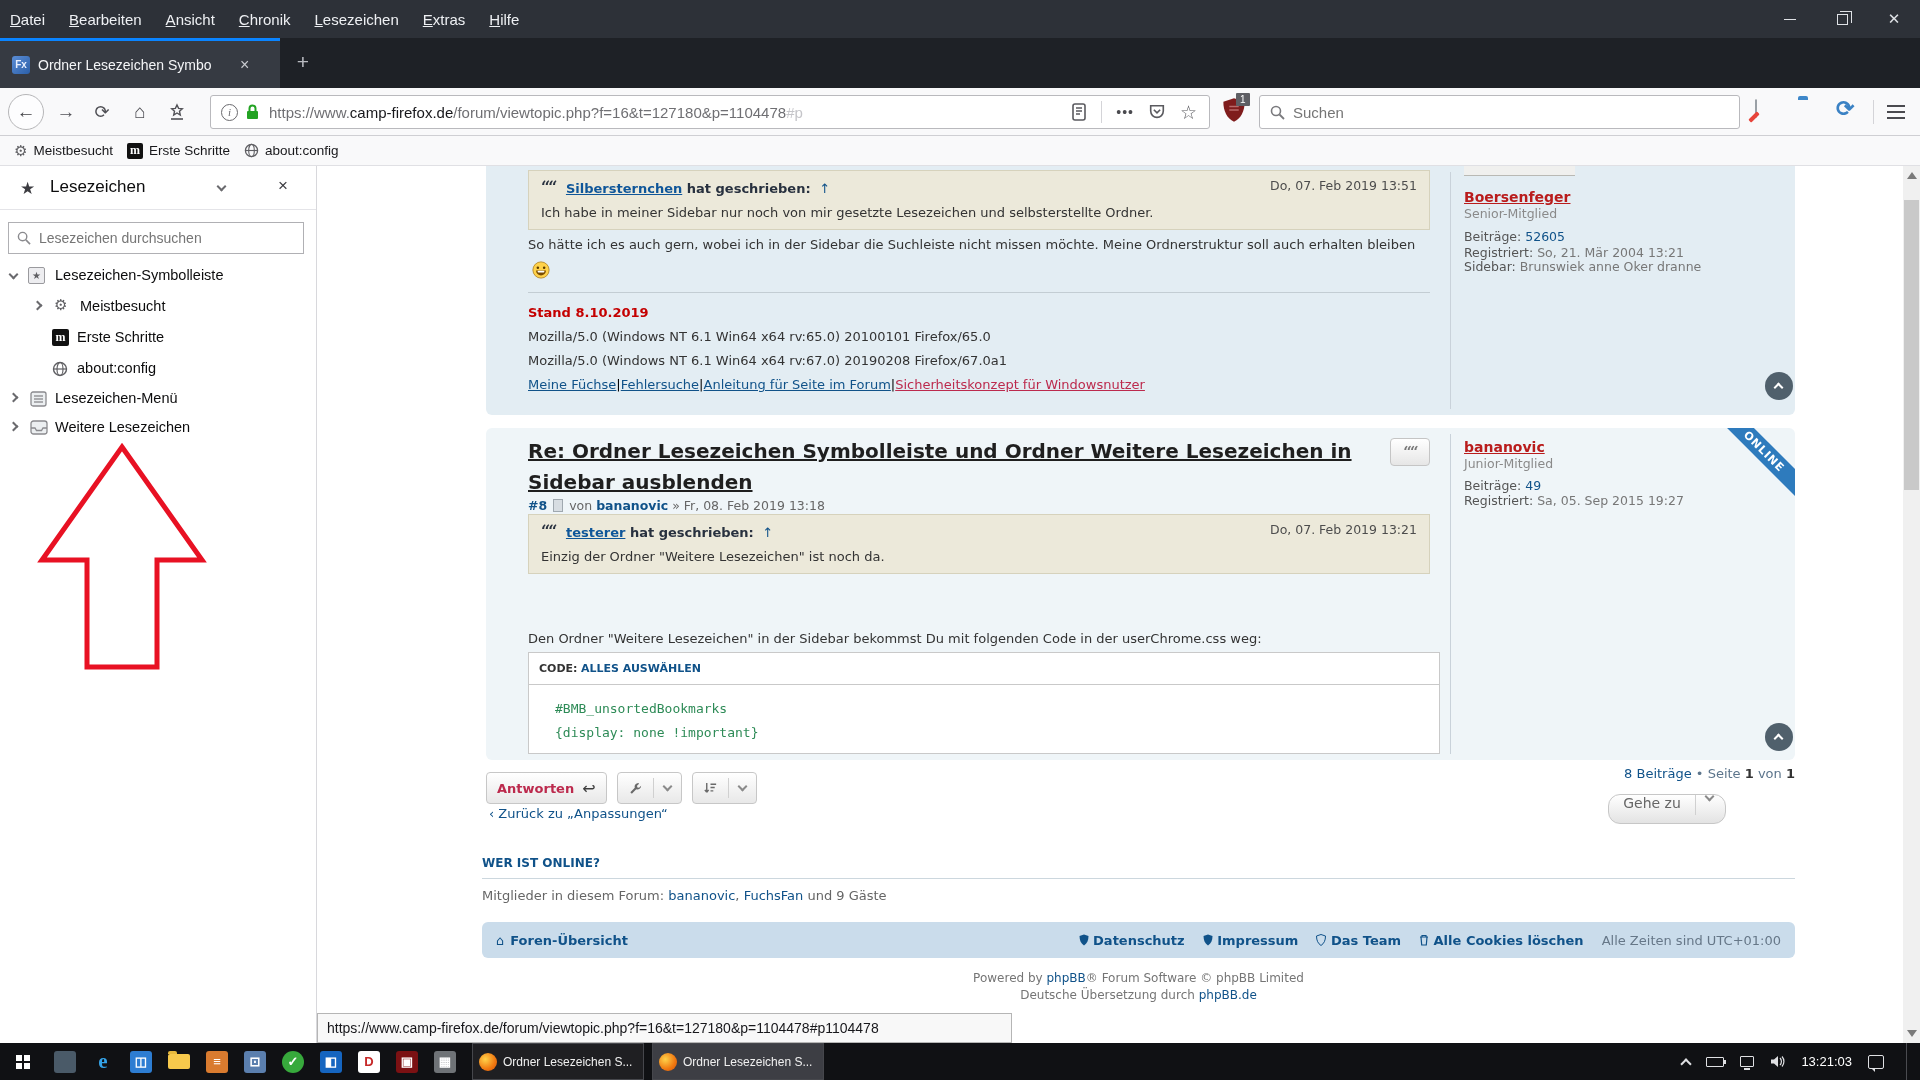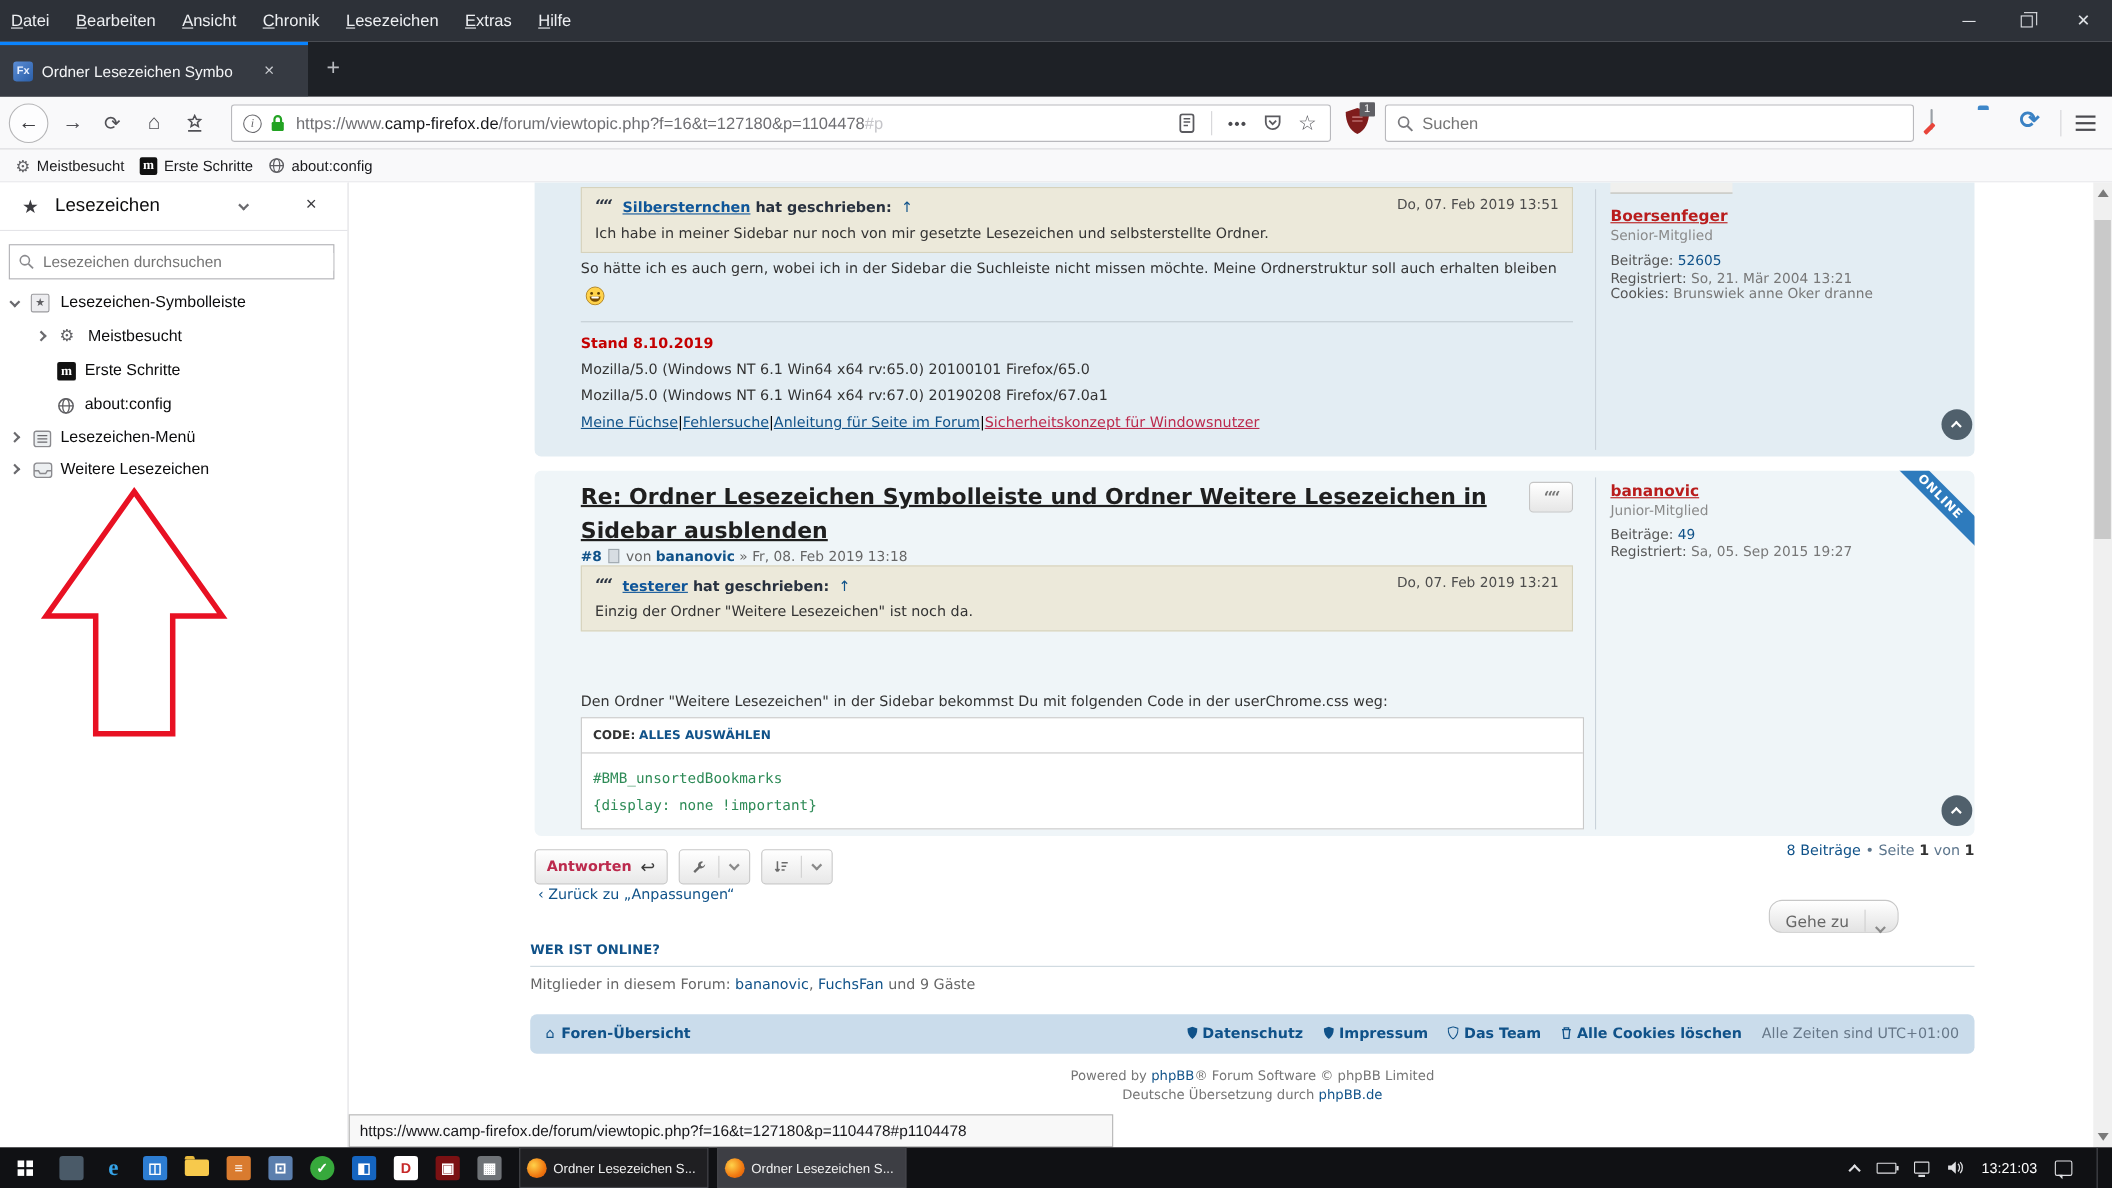--- a/index.html
+++ b/index.html
@@ -108,38 +108,38 @@
   .pmeta .num { color:#105289; font-weight:bold; }
   .pmeta a { color:#105289; font-weight:bold; text-decoration:none; }
   .pageico { display:inline-block; width:10px; height:13px; background:#d7dde2; border:1px solid #9fa8af; vertical-align:-2px; margin:0 6px; }
   .quotebtn { position:absolute; left:904px; top:10px; width:40px; height:28px; background:linear-gradient(#fff,#e6e6e6); border:1px solid #c5c5c5; border-radius:4px; color:#777; font-family:"DejaVu Serif",serif; font-weight:bold; font-size:15px; text-align:center; line-height:26px; letter-spacing:-2px; }
   .ribbon { position:absolute; top:14px; right:-34px; width:130px; transform:rotate(45deg); background:#2e7bbd; color:#fff; font-size:11px; font-weight:bold; text-align:center; padding:3px 0; letter-spacing:1px; }
 
   .codebox { position:absolute; left:42px; top:224px; width:912px; background:#fff; border:1px solid #c9c9c9; }
   .code-head { height:32px; line-height:32px; padding-left:10px; border-bottom:1px solid #c9c9c9; font-size:11px; }
   .code-head .cl { color:#333; font-weight:bold; }
   .code-head a { color:#105289; font-weight:bold; text-decoration:none; }
-  .code-body { padding:12px 10px 8px; font-family:"DejaVu Sans Mono", monospace; font-size:13px; color:#2e8b57; line-height:24px; }
+  .code-body { padding:12px 26px 8px; font-family:"DejaVu Sans Mono", monospace; font-size:13px; color:#2e8b57; line-height:24px; }
 
   .upcircle { position:absolute; width:28px; height:28px; border-radius:50%; background:#50606c; }
   .upcircle .chev { border-color:#fff; position:absolute; left:10px; top:12px; transform:rotate(-135deg); }
 
   .btnrow { position:absolute; left:169px; top:606px; display:flex; gap:10px; }
   .fbtn { height:32px; background:linear-gradient(#fff,#e8e8e8); border:1px solid #c7c7c7; border-radius:4px; display:flex; align-items:center; padding:0 10px; font-size:13px; color:#555; }
   .fbtn .reply-label { color:#bc2a4d; font-weight:bold; margin-right:8px; }
   .fbtn .reply-arrow { color:#3c3c3c; font-size:16px; }
   .fbtn .dd { width:7px; height:7px; border-right:2px solid #8a8a8a; border-bottom:2px solid #8a8a8a; transform:rotate(45deg); margin-left:10px; margin-top:-3px; }
   .fbtn .divline { width:1px; height:20px; background:#d0d0d0; margin-left:10px; }
 
   .pagination { position:absolute; right:108px; top:600px; font-size:13px; color:#5c758c; }
   .pagination a { color:#105289; text-decoration:none; }
   .pagination b { color:#333; }
   .backlink { position:absolute; left:172px; top:640px; font-size:13px; color:#105289; }
   .backlink a { color:#105289; text-decoration:none; }
-  .goto { position:absolute; left:1291px; top:628px; width:118px; height:30px; background:linear-gradient(#fff,#e3e3e3); border:1px solid #c7c7c7; border-radius:12px; font-size:14px; color:#666; display:flex; align-items:flex-end;margin-top:24px; }
+  .goto { position:absolute; left:1291px; top:628px; width:118px; height:30px; background:linear-gradient(#fff,#e3e3e3); border:1px solid #c7c7c7; border-radius:12px; font-size:14px; color:#666; display:flex; align-items:flex-start; }
   .goto .glabel { flex:1; text-align:center; }
   .goto .gsep { width:1px; height:20px; background:#d0d0d0; }
   .goto .dd { width:7px; height:7px; border-right:2px solid #8a8a8a; border-bottom:2px solid #8a8a8a; transform:rotate(45deg); margin:-2px 12px 0 10px; }
 
   .wio-h { position:absolute; left:165px; top:690px; font-size:12px; font-weight:bold; color:#105289; }
   .wio-hr { position:absolute; left:165px; top:712px; width:1313px; border-top:1px solid #ccd7de; }
   .wio-members { position:absolute; left:165px; top:722px; font-size:13px; color:#666; }
   .wio-members a { color:#105289; text-decoration:none; }
 
   .footerbar { position:absolute; left:165px; top:756px; width:1313px; height:36px; background:#cadceb; border-radius:6px; display:flex; align-items:center; font-size:13px; }
@@ -388,21 +388,21 @@
           <div class="ua">Mozilla/5.0 (Windows NT 6.1 Win64 x64 rv:65.0) 20100101 Firefox/65.0</div>
           <div class="ua">Mozilla/5.0 (Windows NT 6.1 Win64 x64 rv:67.0) 20190208 Firefox/67.0a1</div>
           <div><a href="#">Meine Füchse</a><span>|</span><a href="#">Fehlersuche</a><span>|</span><a href="#">Anleitung für Seite im Forum</a><span>|</span><a href="#" class="redlink">Sicherheitskonzept für Windowsnutzer</a></div>
         </div>
         <div class="profile">
           <div class="avatar-sliver"></div>
           <a href="#" class="pf-el pf-name" style="top:17px;">Boersenfeger</a>
           <span class="pf-el pf-rank" style="top:34px;">Senior-Mitglied</span>
           <span class="pf-el pf-line" style="top:57px;"><span>Beiträge:</span> <a href="#">52605</a></span>
           <span class="pf-el pf-line" style="top:73px;"><span>Registriert:</span> <span class="val">So, 21. Mär 2004 13:21</span></span>
-          <span class="pf-el pf-line" style="top:87px;"><span>Cookies:</span> <span class="val">Brunswiek anne Oker dranne</span></span>
+          <span class="pf-el pf-line" style="top:87px;"><span>Sidebar:</span> <span class="val">Brunswiek anne Oker dranne</span></span>
         </div>
       </div>
 
       <div class="upcircle" style="left:1448px;top:206px;">
           <span class="chev"></span>
         </div>
 
       <div class="post post2">
         <div class="ribbon">ONLINE</div>
         <a href="#" class="ptitle">Re: Ordner Lesezeichen Symbolleiste und Ordner Weitere Lesezeichen in Sidebar ausblenden</a>

